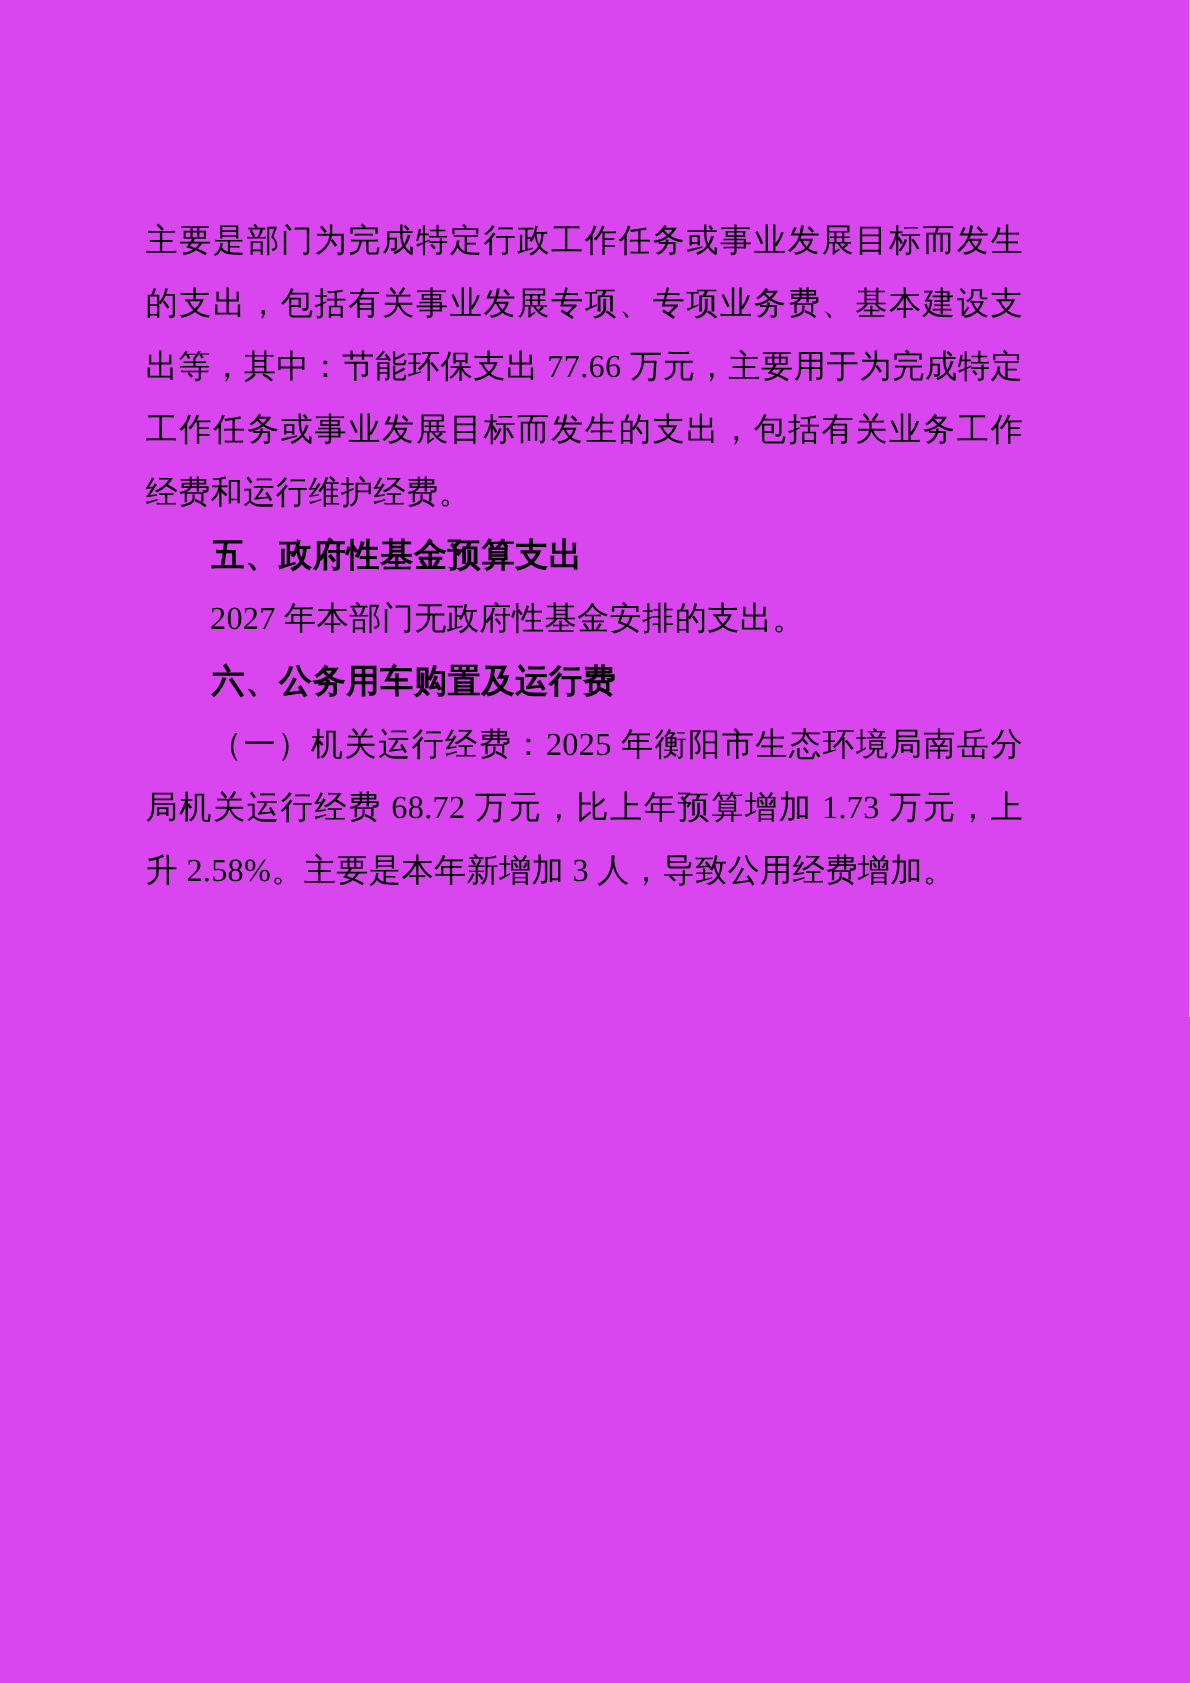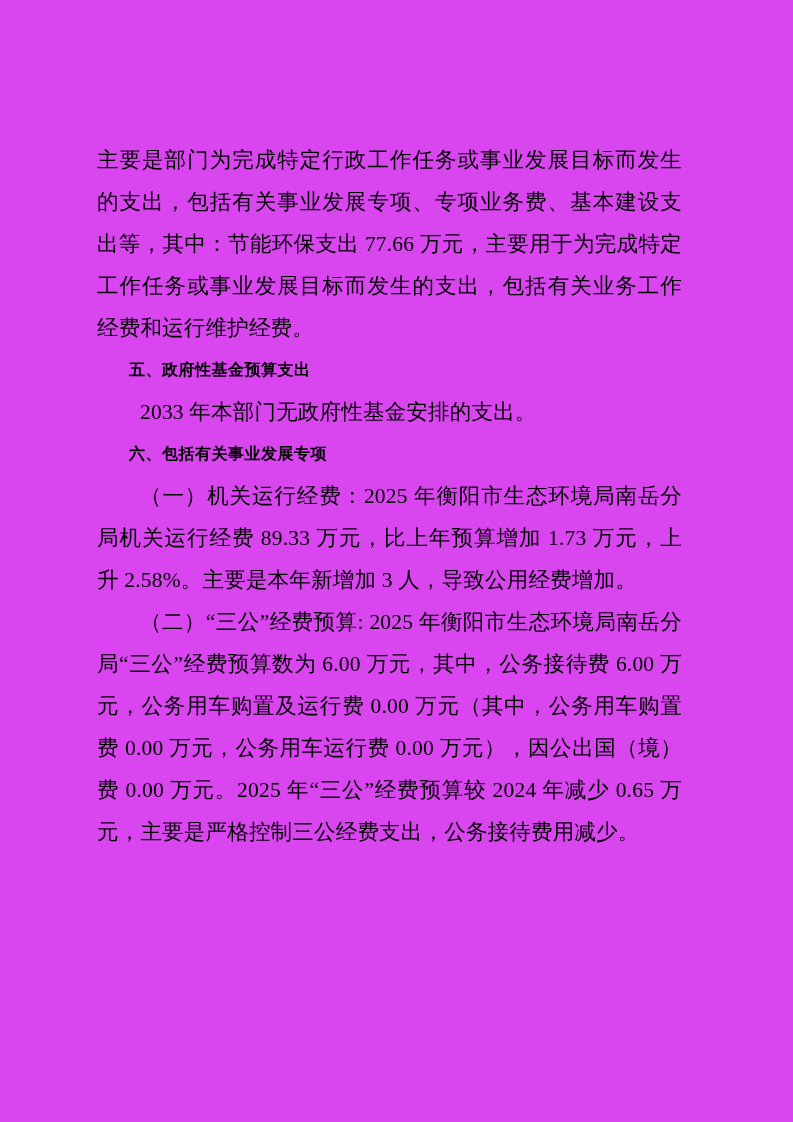--- a/index.html
+++ b/index.html
@@ -36,42 +36,41 @@
       color: #000000;
       letter-spacing: 0.2px;
     }
 
     .para.cont {
       text-indent: 0;
     }
 
     .heading {
       font-family: "Liberation Sans", "DejaVu Sans", sans-serif;
-      font-size: 16px;
+      font-size: 22px;
       font-weight: bold;
       line-height: 42px;
       text-indent: 2em;
       color: #000000;
       letter-spacing: 0.5px;
     }
   </style>
 </head>
 <body>
 
 <div class="page">
   <div class="content">
 
     <p class="para cont">主要是部门为完成特定行政工作任务或事业发展目标而发生的支出，包括有关事业发展专项、专项业务费、基本建设支出等，其中：节能环保支出 77.66 万元，主要用于为完成特定工作任务或事业发展目标而发生的支出，包括有关业务工作经费和运行维护经费。</p>
 
     <h3 class="heading">五、政府性基金预算支出</h3>
 
-    <p class="para">2033 年本部门无政府性基金安排的支出。</p>
+    <p class="para">2027 年本部门无政府性基金安排的支出。</p>
 
-    <h3 class="heading">六、包括有关事业发展专项</h3>
+    <h3 class="heading">六、公务用车购置及运行费</h3>
 
-    <p class="para">（一）机关运行经费：2025 年衡阳市生态环境局南岳分局机关运行经费 89.33 万元，比上年预算增加 1.73 万元，上升 2.58%。主要是本年新增加 3 人，导致公用经费增加。</p>
+    <p class="para">（一）机关运行经费：2025 年衡阳市生态环境局南岳分局机关运行经费 68.72 万元，比上年预算增加 1.73 万元，上升 2.58%。主要是本年新增加 3 人，导致公用经费增加。</p>
 
-    <p class="para">（二）“三公”经费预算: 2025 年衡阳市生态环境局南岳分局“三公”经费预算数为 6.00 万元，其中，公务接待费 6.00 万元，公务用车购置及运行费 0.00 万元（其中，公务用车购置费 0.00 万元，公务用车运行费 0.00 万元），因公出国（境）费 0.00 万元。2025 年“三公”经费预算较 2024 年减少 0.65 万元，主要是严格控制三公经费支出，公务接待费用减少。</p>
 
 
 
   </div>
 </div>
 
 </body></html>

